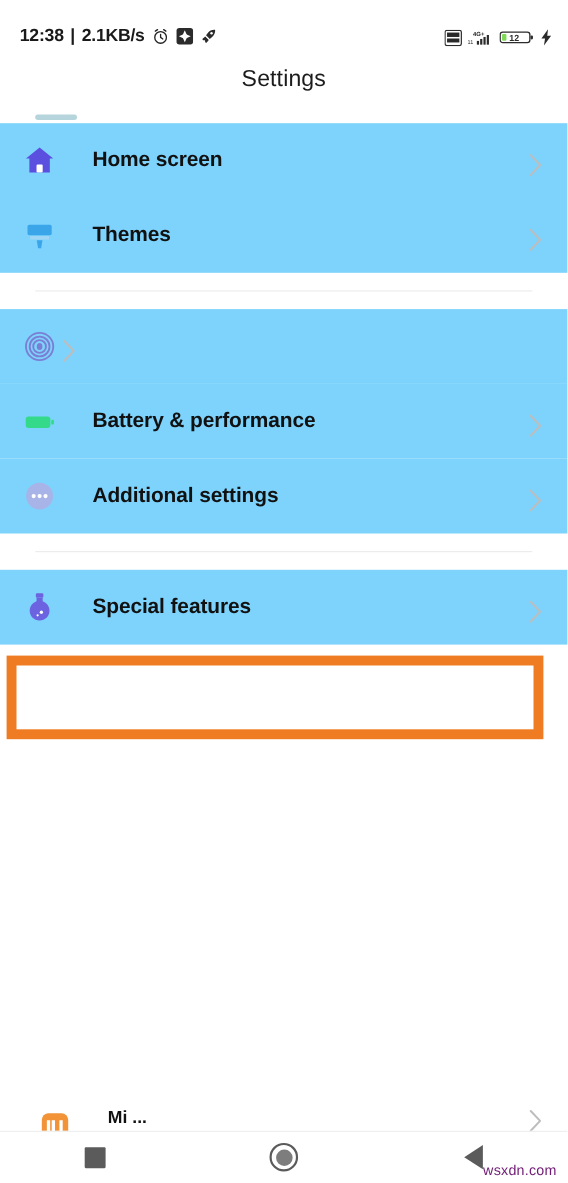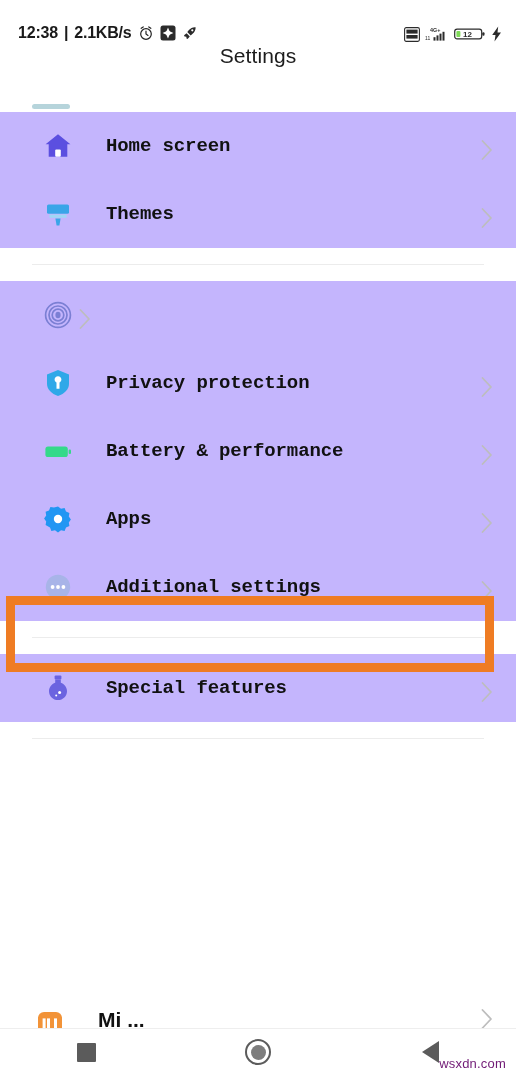--- a/index.html
+++ b/index.html
@@ -21,37 +21,37 @@
   .sb-time {
     font-size:16px; font-weight:bold; color:#1a1a1a;
     letter-spacing:-0.2px; white-space:nowrap;
   }
   .sb-right { display:flex; align-items:center; gap:5px;padding-left:46px; }
   .ic { display:inline-block; line-height:0; }
 
   
   .title-bar {
     position:absolute; top:44px; left:0; width:516px; height:56px;
-    display:flex; align-items:flex-start; justify-content:center;
+    display:flex; align-items:center; justify-content:center;
   }
   .title-bar h1 {
     font-size:21px; font-weight:normal; color:#1c1c1c; letter-spacing:0.1px;
   }
 
   
   .scroll-sliver {
     position:absolute; left:32px; top:104px; width:38px; height:5px;
     background:#9ec5cf; border-radius:3px; opacity:.75;
   }
 
   
   .list { position:absolute; top:112px; left:0; width:516px; }
   .row {
     position:relative; display:flex; align-items:center;
-    height:68px; padding-left:38px; padding-right:22px; background:#c4b5fd;font-family:Liberation Mono, monospace;
+    height:68px; padding-left:16px; padding-right:22px; background:#7dd3fc;
   }
   .row .icon-wrap {
     width:40px; height:40px; flex:0 0 40px;
     display:flex; align-items:center; justify-content:center;
   }
   .row .label {
     margin-left:28px; flex:1 1 auto;
     font-size:19px; font-weight:bold; color:#111; letter-spacing:-0.1px;
     white-space:nowrap;
   }
@@ -70,21 +70,21 @@
   }
 
   
   .cut-row {
     position:absolute; left:0; top:1008px; width:516px; height:22px;
     overflow:hidden; display:flex; align-items:flex-start; padding-left:30px;
   }
   .cut-row .icon-wrap { width:40px; height:40px; flex:0 0 40px;
     display:flex; align-items:flex-start; justify-content:center; }
   .cut-row .label {
-    margin-left:28px; font-size:21px; font-weight:bold; color:#111;
+    margin-left:28px; font-size:16px; font-weight:bold; color:#111;
   }
   .cut-row .chev { position:absolute; right:22px; top:0; }
 
   
   .navbar {
     position:absolute; left:0; bottom:0; width:516px; height:47px;
     border-top:1px solid #eee;
     display:flex; align-items:center; justify-content:space-around;
     background:#fff;
   }
@@ -232,64 +232,36 @@
             <ellipse cx="16" cy="16" rx="2.6" ry="3.2" fill="#7b7fd4"></ellipse>
           </svg>
         </span>
         <span class="chev">
           <svg width="14" height="22" viewBox="0 0 14 22">
               <path d="M2.5 2l8.5 9-8.5 9" fill="none" stroke="#bdbdbd" stroke-width="1.8" stroke-linecap="round" stroke-linejoin="round"></path>
             </svg>
         </span>
       </div>
 
-      <div class="row">
-        <span class="icon-wrap">
-          <svg width="32" height="32" viewBox="0 0 32 32">
-            <path d="M16 3l11 4.6v9.2c0 5.4-4.4 10-11 12.2C9.4 26.8 5 22.2 5 16.8V7.6z" fill="#2fa8e8"></path>
-            <path d="M16 9.2c-2 0-3.4 1.5-3.4 3.3 0 1.3.8 2.4 1.9 2.9v6.4h3v-6.4c1.1-.5 1.9-1.6 1.9-2.9 0-1.8-1.4-3.3-3.4-3.3z" fill="#fff"></path>
-          </svg>
-        </span>
-        <span class="label">Privacy protection</span>
-        <span class="chev">
-          <svg width="14" height="22" viewBox="0 0 14 22">
-              <path d="M2.5 2l8.5 9-8.5 9" fill="none" stroke="#bdbdbd" stroke-width="1.8" stroke-linecap="round" stroke-linejoin="round"></path>
-            </svg>
-        </span>
-      </div>
 
       <div class="row">
         <span class="icon-wrap">
           <svg width="32" height="32" viewBox="0 0 32 32">
             <rect x="3.4" y="11.6" width="22.4" height="10.4" rx="2.6" fill="#34d98a"></rect>
             <rect x="26.6" y="14.6" width="2.4" height="4.4" rx="1.1" fill="#34d98a"></rect>
           </svg>
         </span>
         <span class="label">Battery &amp; performance</span>
         <span class="chev">
           <svg width="14" height="22" viewBox="0 0 14 22">
               <path d="M2.5 2l8.5 9-8.5 9" fill="none" stroke="#bdbdbd" stroke-width="1.8" stroke-linecap="round" stroke-linejoin="round"></path>
             </svg>
         </span>
       </div>
 
-      <div class="row">
-        <span class="icon-wrap">
-          <svg width="32" height="32" viewBox="0 0 32 32">
-            <path d="M16 3.6l3 2.1 3.6-.6 1.4 3.4 3.4 1.4-.6 3.6 2.1 3-2.1 3 .6 3.6-3.4 1.4-1.4 3.4-3.6-.6-3 2.1-3-2.1-3.6.6-1.4-3.4L3.6 22l.6-3.6-2.1-3 2.1-3-.6-3.6L7 7.4l1.4-3.4 3.6.6z" fill="#2196f3"></path>
-            <circle cx="16" cy="16" r="4.2" fill="#fff"></circle>
-          </svg>
-        </span>
-        <span class="label">Apps</span>
-        <span class="chev">
-          <svg width="14" height="22" viewBox="0 0 14 22">
-              <path d="M2.5 2l8.5 9-8.5 9" fill="none" stroke="#bdbdbd" stroke-width="1.8" stroke-linecap="round" stroke-linejoin="round"></path>
-            </svg>
-        </span>
-      </div>
 
       <div class="row">
         <span class="icon-wrap">
           <svg width="32" height="32" viewBox="0 0 32 32">
             <circle cx="16" cy="16" r="12.2" fill="#a8b4e8"></circle>
             <circle cx="10.6" cy="16" r="1.9" fill="#fff"></circle>
             <circle cx="16" cy="16" r="1.9" fill="#fff"></circle>
             <circle cx="21.4" cy="16" r="1.9" fill="#fff"></circle>
           </svg>
         </span>

